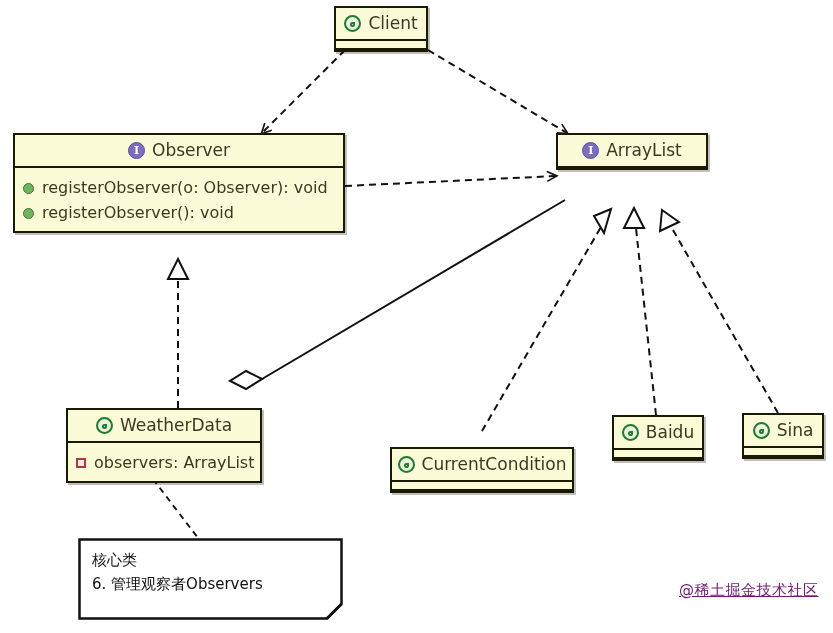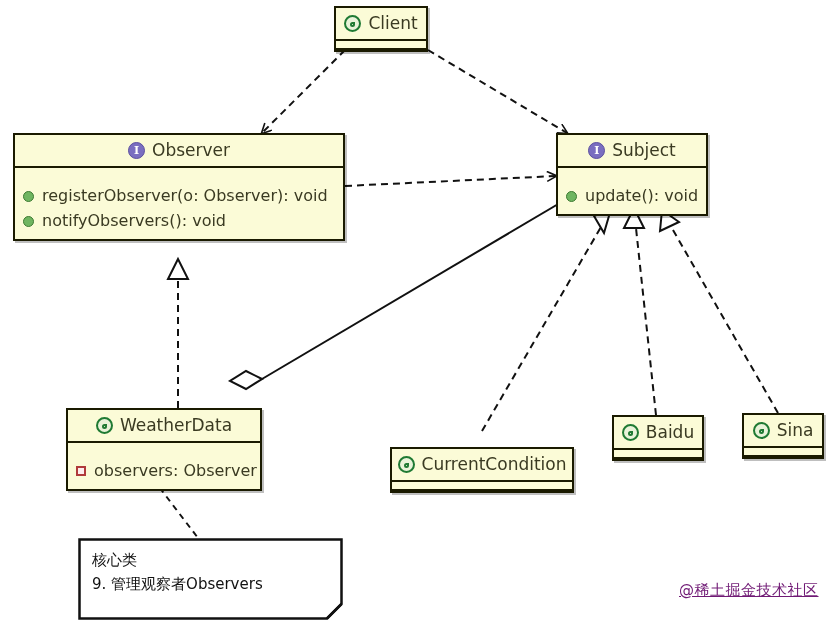--- a/index.html
+++ b/index.html
@@ -42,21 +42,21 @@
     padding: 5px 12px 6px 12px;
     font-size: 17px;
     color: #3a3a22;
     white-space: nowrap;
   }
   .umlbox .divider {
     height: 0;
     border-top: 2px solid #1a1a00;
   }
   .umlbox .members {
-    padding: 16px 8px 5px 8px;
+    padding: 8px 8px 5px 8px;
   }
   .umlbox .member {
     display: flex;
     align-items: center;
     gap: 8px;
     font-size: 16px;
     color: #3a3a22;
     line-height: 1.55;
     white-space: nowrap;
   }
@@ -208,49 +208,43 @@
       <span>Observer</span>
     </div>
     <div class="divider"></div>
     <div class="members">
       <div class="member">
         <span class="ico ico-method"></span>
         <span>registerObserver(o: Observer): void</span>
       </div>
       <div class="member">
         <span class="ico ico-method"></span>
-        <span>notifyObservers(): void</span>
+        <span>registerObserver(): void</span>
       </div>
     </div>
   </div>
 
   <div class="umlbox" style="left:556px; top:133px; width:152px;">
     <div class="title">
       <span class="ico ico-interface">I</span>
-      <span>Subject</span>
+      <span>ArrayList</span>
     </div>
     <div class="divider"></div>
-    <div class="members">
-      <div class="member">
-        <span class="ico ico-method"></span>
-        <span>update(): void</span>
-      </div>
-    </div>
   </div>
 
   <div class="umlbox" style="left:66px; top:408px; width:196px;">
     <div class="title">
       <span class="ico ico-class"></span>
       <span>WeatherData</span>
     </div>
     <div class="divider"></div>
     <div class="members">
       <div class="member">
         <span class="ico ico-field-private"></span>
-        <span>observers: Observer</span>
+        <span>observers: ArrayList</span>
       </div>
     </div>
   </div>
 
   <div class="umlbox" style="left:390px; top:447px; width:184px;">
     <div class="title">
       <span class="ico ico-class"></span>
       <span>CurrentCondition</span>
     </div>
     <div class="emptybar"></div>
@@ -272,19 +266,19 @@
     <div class="emptybar"></div>
   </div>
 
   <div class="note" style="left:78px; top:538px; width:265px; height:82px;">
     <svg style="position:absolute; left:0; top:0; width:265px; height:82px;" viewBox="0 0 265 82" xmlns="http://www.w3.org/2000/svg">
       <path d="M1.5,1.5 H263.5 V66 L249,80.5 H1.5 Z" fill="#ffffff" stroke="#111111" stroke-width="2.5"></path>
       <path d="M263.5,66 L249,80.5" fill="none" stroke="#111111" stroke-width="2.5"></path>
     </svg>
     <div style="position:relative;">
       <div class="noteline">核心类</div>
-      <div class="noteline">9. 管理观察者Observers</div>
+      <div class="noteline">6. 管理观察者Observers</div>
     </div>
   </div>
 
   <div class="watermark" style="left:679px; top:581px;">@稀土掘金技术社区</div>
 
 </div>
 
 </body></html>

